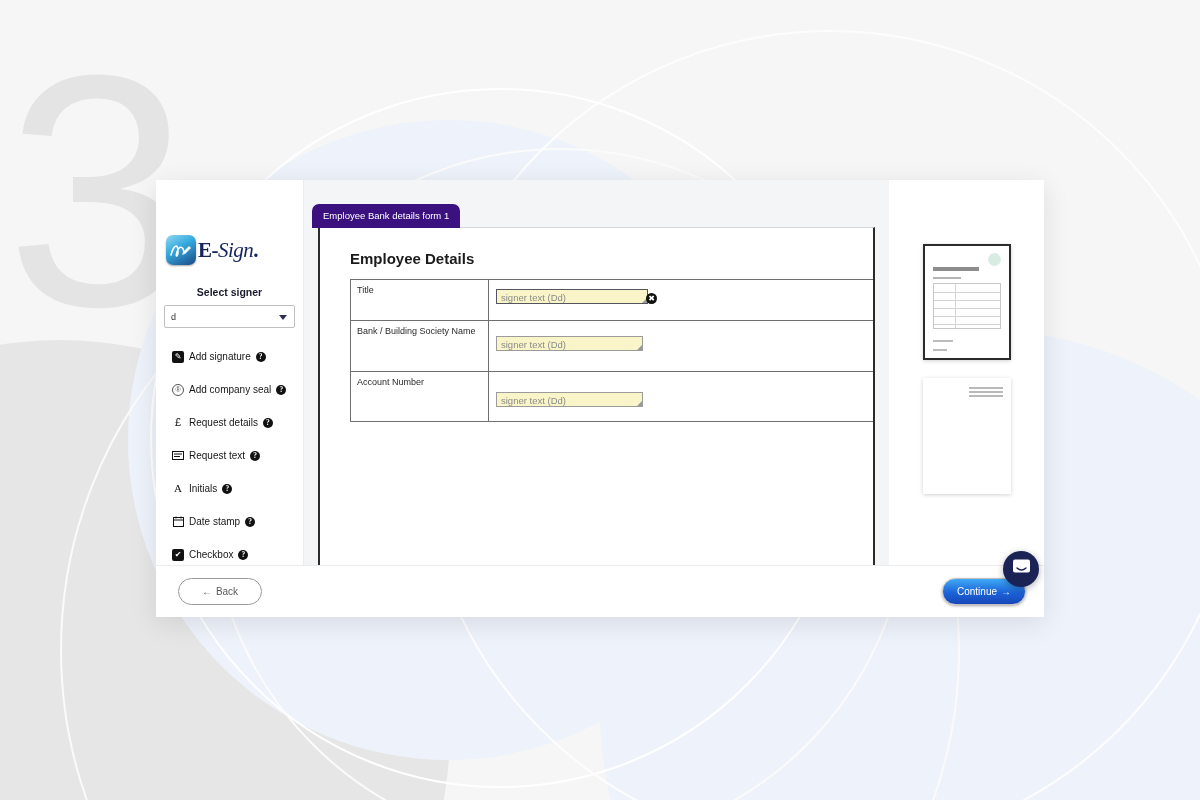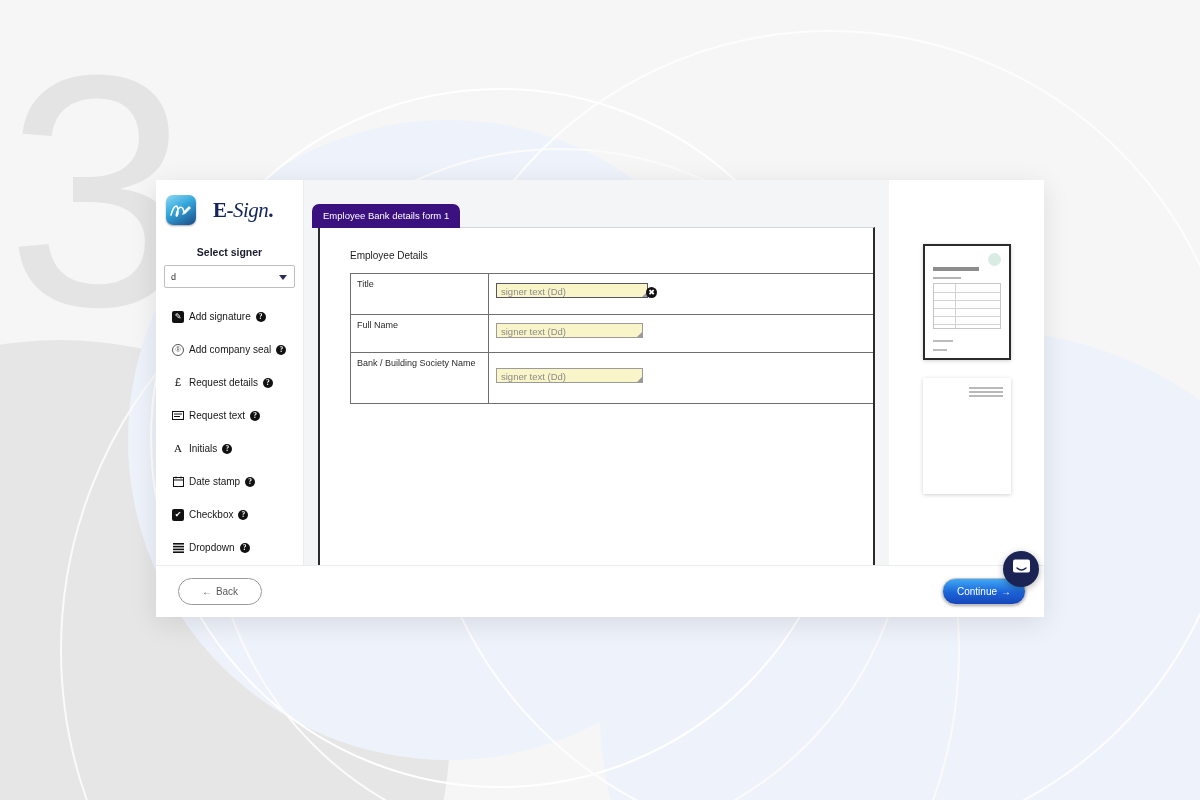--- a/index.html
+++ b/index.html
@@ -71,22 +71,23 @@
     width: 148px;
     background: #ffffff;
     padding: 12px 0 0 0;
     border-right: 1px solid #ececec;
     flex-shrink: 0;
   }
   .logo-row {
     display: flex;
     align-items: center;
     padding: 0 0 0 10px;
-    gap: 17px;
+    gap: 2px;
     height: 36px;
+    margin-top: 40px;
   }
   .logo-mark {
     width: 30px; height: 30px;
     border-radius: 7px;
     background: linear-gradient(150deg, #8fd8f2 0%, #35a9dd 42%, #1b4a86 100%);
     box-shadow: 0 1px 2px rgba(0,0,0,0.35);
     position: relative;
     flex-shrink: 0;
     overflow: hidden;
   }
@@ -196,22 +197,22 @@
     left: 14px; top: 47px;
     right: 14px; bottom: 0;
     background: #fff;
     border-left: 2px solid #2b2b2b;
     border-right: 2px solid #2b2b2b;
     border-top: 1px solid #d6d6d6;
     padding: 22px 30px 0 30px;
     overflow: hidden;
   }
   .doc-h1 {
-    font-size: 10px;
-    font-weight: 400;
+    font-size: 15px;
+    font-weight: 700;
     color: #1b1b1b;
     margin-bottom: 12px;
   }
   table.form {
     border-collapse: collapse;
     width: 561px;
     table-layout: fixed;
   }
   table.form td {
     border: 1px solid #6f6f6f;
@@ -473,32 +474,32 @@
                 <tr>
               <td class="lbl">Title</td>
               <td class="val">
                 <div style="position:relative;height:30px;">
                   <span class="field sel" style="position:absolute;left:1px;top:4px;width:152px;">signer text (Dd)</span>
                   <span class="del-btn" style="left:151px;top:8px;">✖</span>
                 </div>
               </td>
             </tr>
             <tr>
-              <td class="lbl">Full Name</td>
+              <td class="lbl">Bank / Building Society Name</td>
               <td class="val">
-                <div style="position:relative;height:27px;">
-                  <span class="field" style="position:absolute;left:1px;top:3px;width:147px;">signer text (Dd)</span>
+                <div style="position:relative;height:40px;">
+                  <span class="field" style="position:absolute;left:1px;top:10px;width:147px;">signer text (Dd)</span>
                 </div>
               </td>
             </tr>
             <tr>
-              <td class="lbl">Bank / Building Society Name</td>
+              <td class="lbl">Account Number</td>
               <td class="val">
-                <div style="position:relative;height:40px;">
-                  <span class="field" style="position:absolute;left:1px;top:10px;width:147px;">signer text (Dd)</span>
+                <div style="position:relative;height:39px;">
+                  <span class="field" style="position:absolute;left:1px;top:15px;width:147px;">signer text (Dd)</span>
                 </div>
               </td>
             </tr>
           </tbody>
             </table>
 
         </div>
       </div>
 
       <div class="thumbs">

